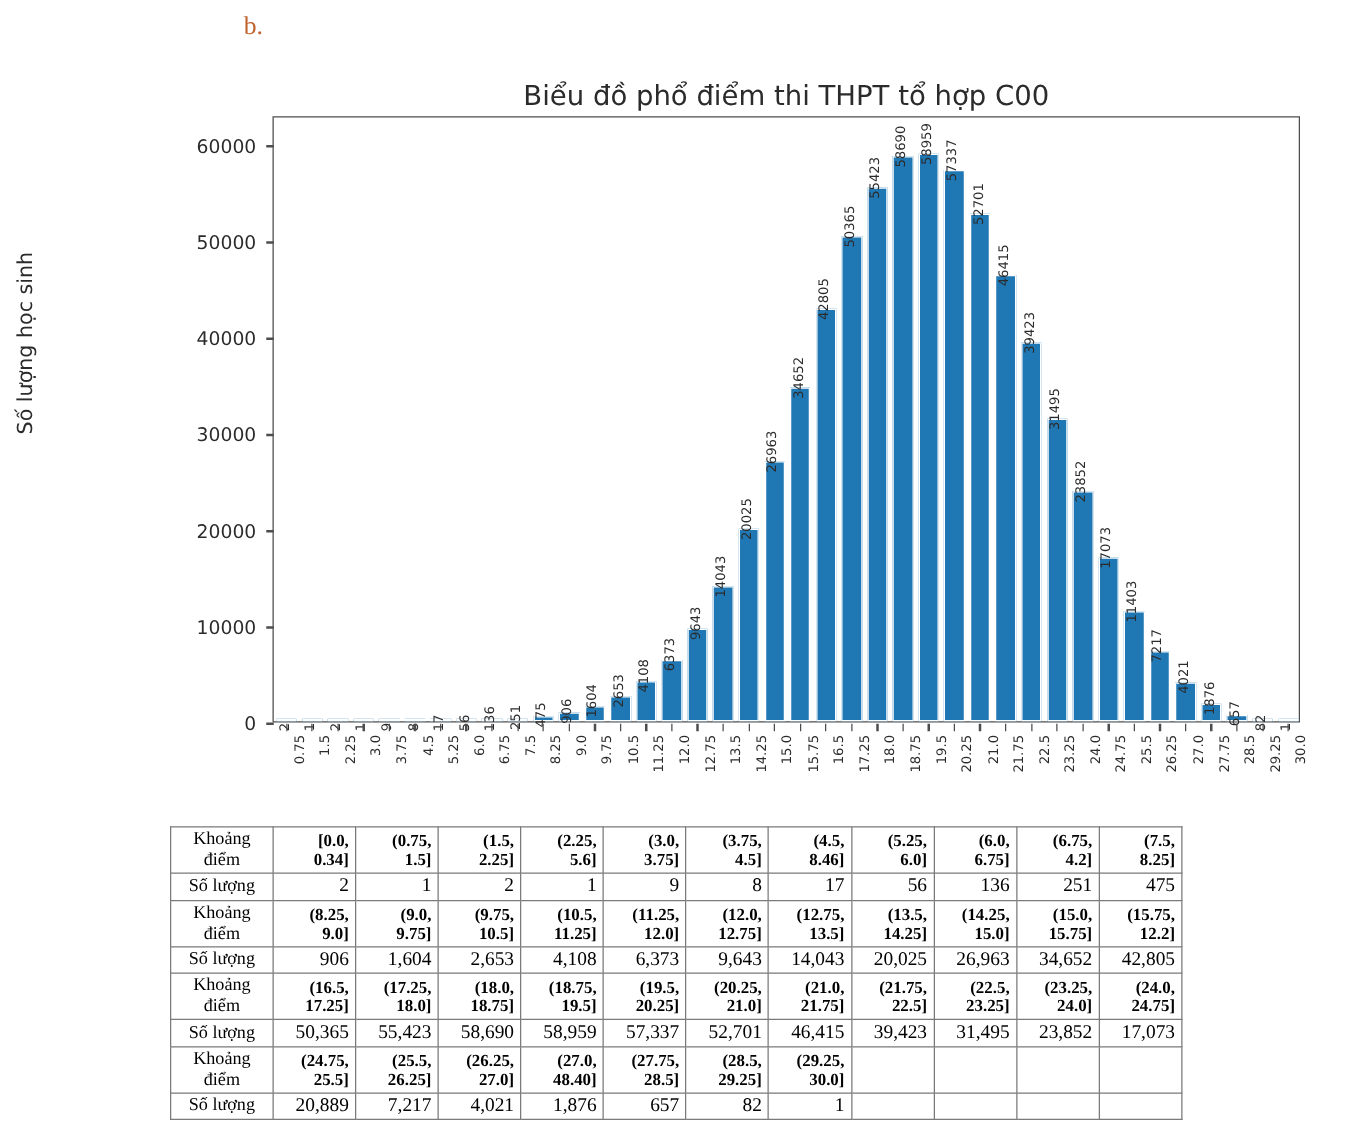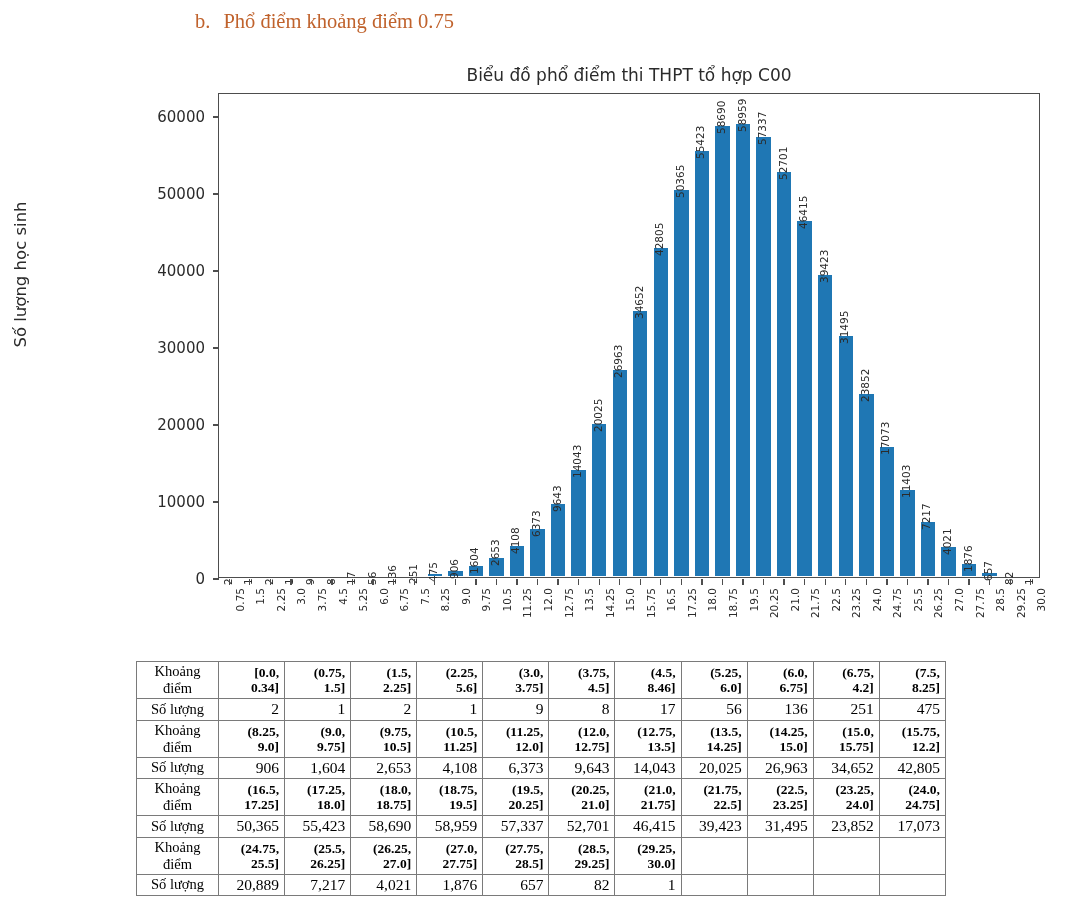--- a/index.html
+++ b/index.html
@@ -34,21 +34,21 @@
   #figure {
     position: absolute;
     left: 0; top: 55px;
     width: 1080px; height: 600px;
   }
   #chart-title {
     position: absolute;
     left: 218px; top: 10px;
     width: 822px;
     text-align: center;
-    font-size: 17px;
+    font-size: 22px;
     color: #2b2b2b;
     white-space: nowrap;
   }
 
   #plot-frame {
     position: absolute;
     left: 218px; top: 38px;
     width: 822px; height: 485px;
     border: 1.3px solid #4d4d4d;
     background: #ffffff;
@@ -163,21 +163,20 @@
   }
   .rowhead-two { line-height: 1.1; }
 </style>
 </head>
 <body>
 
 <div id="page">
 
   <div id="heading">
     <span class="marker">b.</span>
-    <span>Phổ điểm khoảng điểm 0.75</span>
   </div>
 
   <div id="figure">
     <div id="chart-title">Biểu đồ phổ điểm thi THPT tổ hợp C00</div>
     <div id="ylabel">Số lượng học sinh</div>
     <div id="plot-frame">
         <div class="ytick-mark" style="top: 484.35px;"></div>
         <div class="ytick" style="top: 485px; right: 834px;">0</div>
         <div class="ytick-mark" style="top: 407.366px;"></div>
         <div class="ytick" style="top: 408.016px; right: 834px;">10000</div>
@@ -488,21 +487,21 @@
               <div>Khoảng</div>
               <div>điểm</div>
             </td>
             <td class="interval">(24.75,
 25.5]</td>
             <td class="interval">(25.5,
 26.25]</td>
             <td class="interval">(26.25,
 27.0]</td>
             <td class="interval">(27.0,
-27.75]</td>
+48.40]</td>
             <td class="interval">(27.75,
 28.5]</td>
             <td class="interval">(28.5,
 29.25]</td>
             <td class="interval">(29.25,
 30.0]</td>
             <td class="interval"></td>
             <td class="interval"></td>
             <td class="interval"></td>
             <td class="interval"></td>

